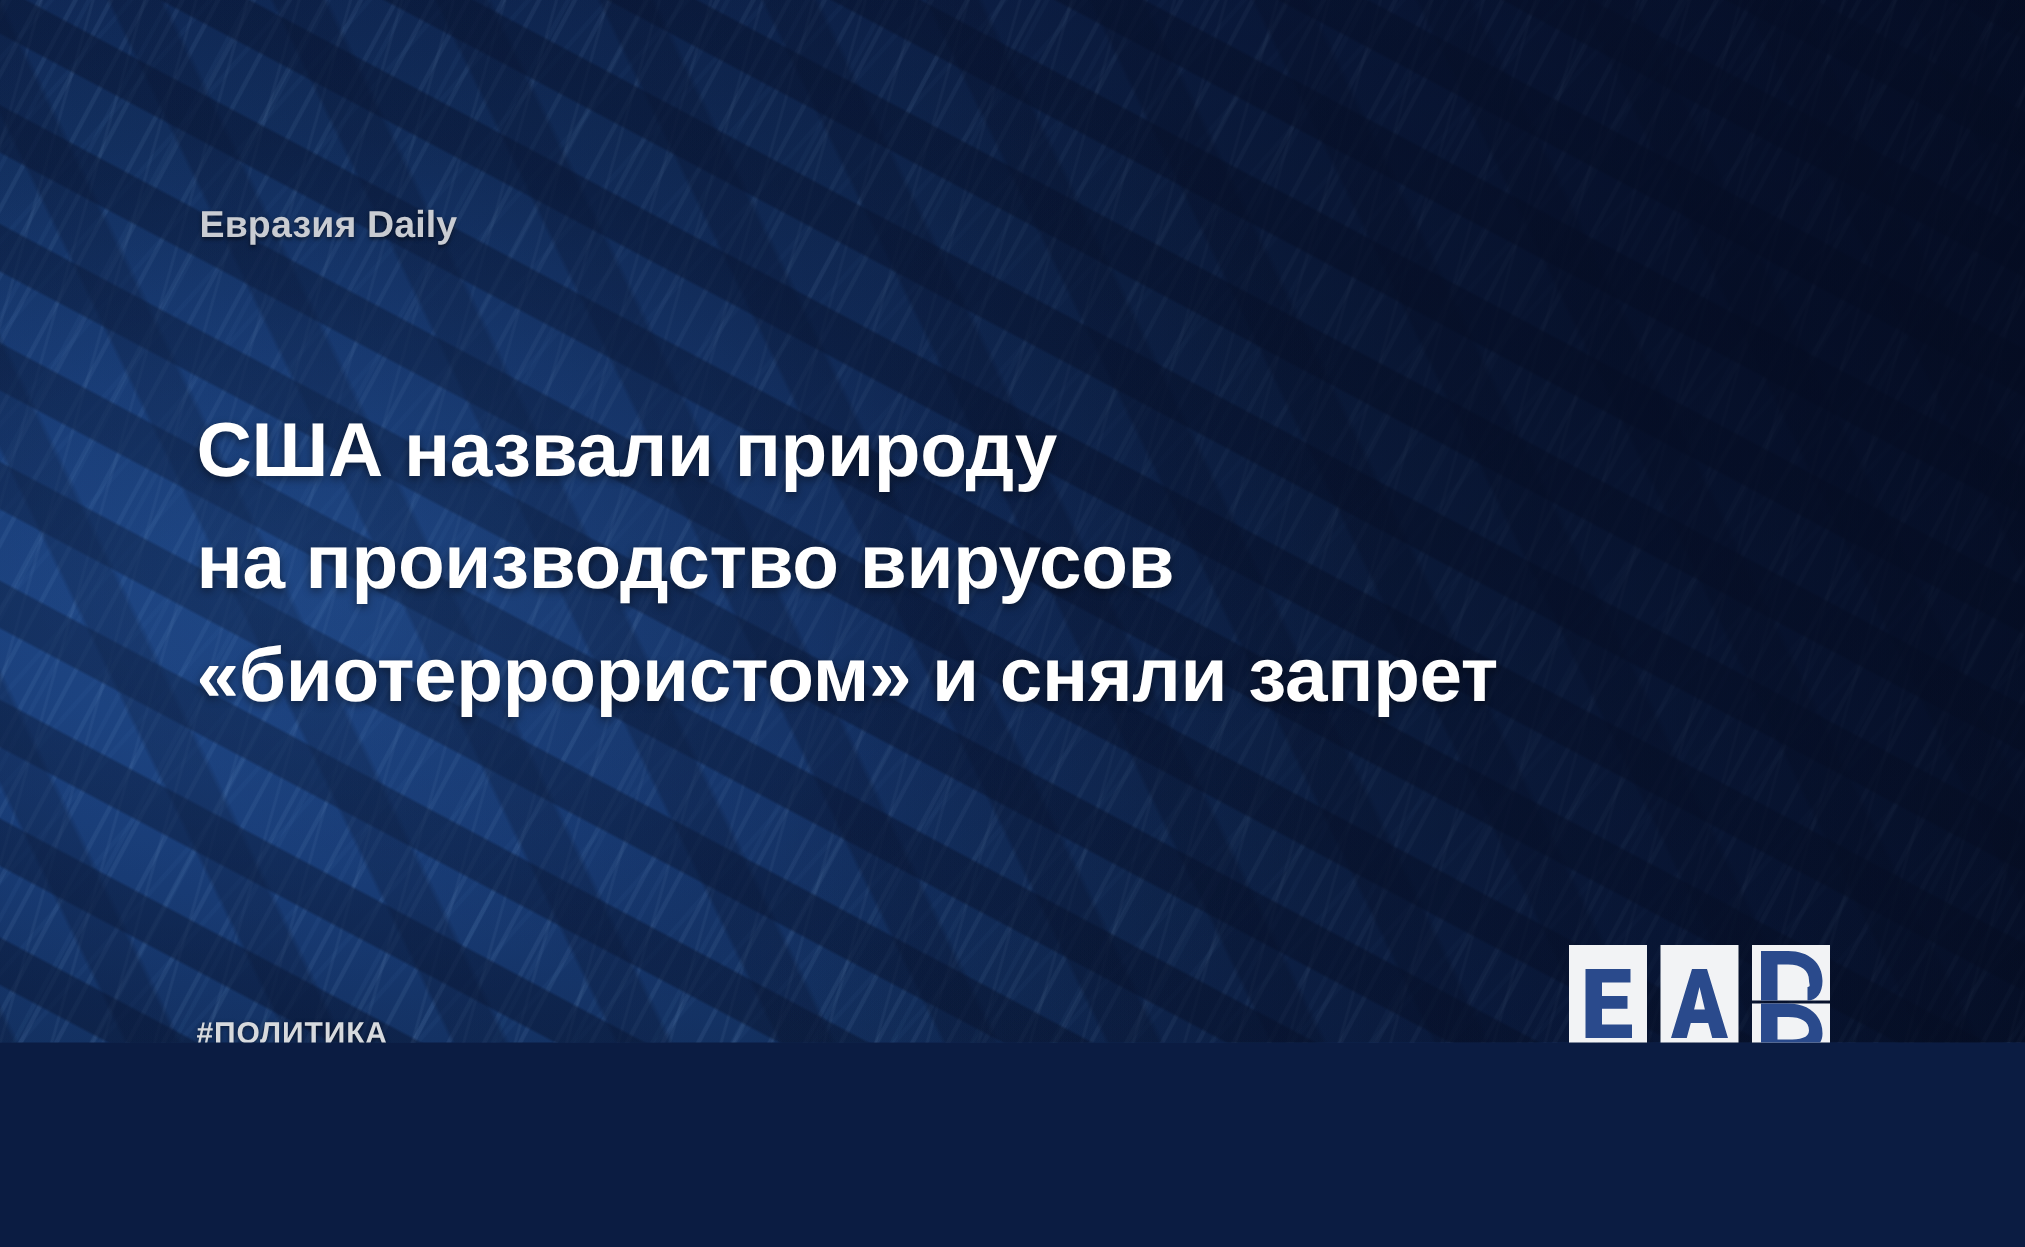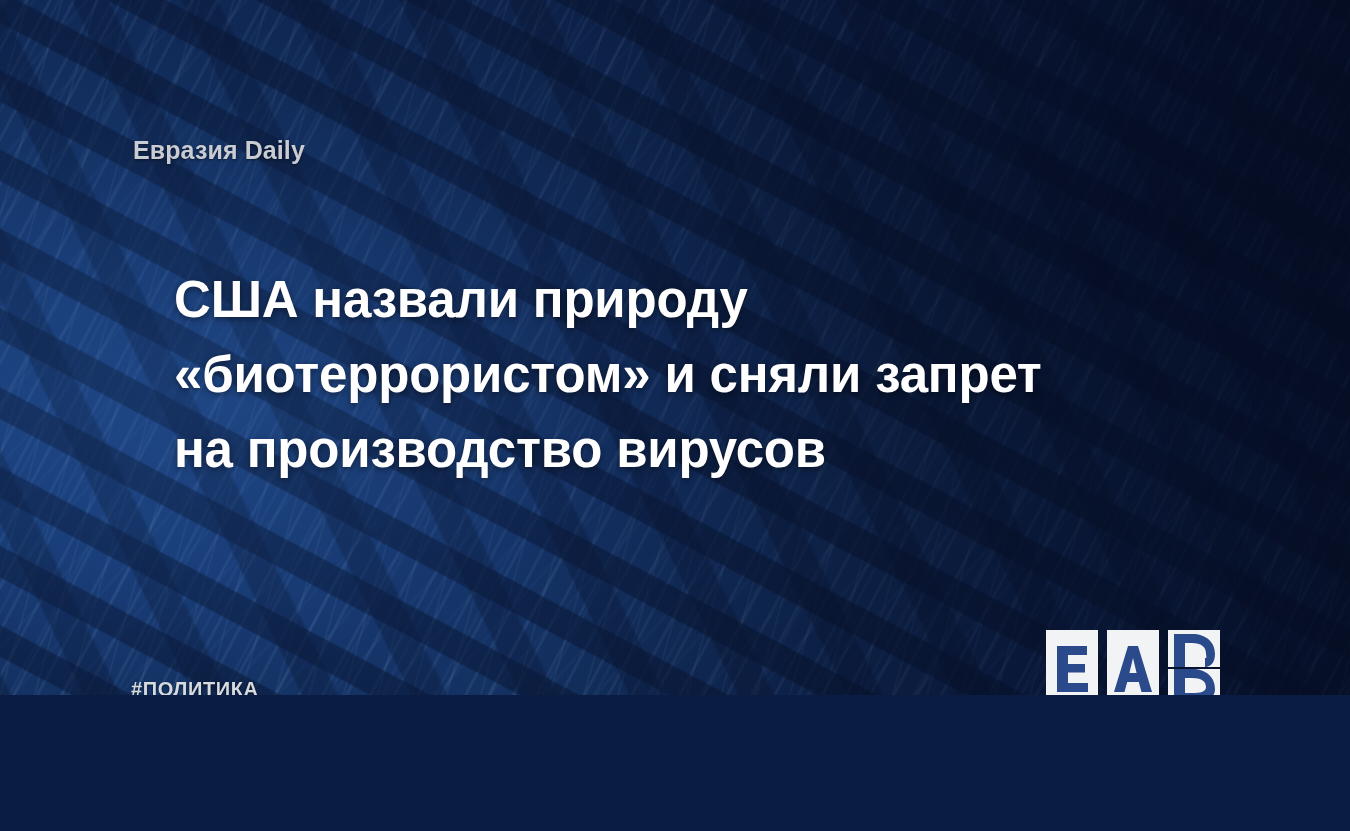--- a/index.html
+++ b/index.html
@@ -86,21 +86,20 @@
 
   .headline {
     position:absolute; left:131px; top:262px;
     width:1000px;
     font-size:51px;
     font-weight:700;
     line-height:75px;
     color:#ffffff;
     letter-spacing:-0.2px;
     text-shadow:0 2px 6px rgba(0,0,0,.45);
-    margin-left:43px;
   }
   .headline .hl-line { display:block; white-space:nowrap; }
 
   .hashtag {
     position:absolute; left:131px; top:678px;
     font-size:20px; font-weight:700;
     letter-spacing:.6px;
     color:#d7dade;
     text-shadow:0 1px 3px rgba(0,0,0,.5);
     white-space:nowrap;
@@ -139,22 +138,22 @@
   <div class="streaks mask1"></div>
   <div class="streaks mask2"></div>
   <div class="vignette"></div>
 
   <div class="content">
 
     <div class="brand">Евразия Daily</div>
 
     <div class="headline">
       <span class="hl-line">США назвали природу</span>
+      <span class="hl-line">на производство вирусов</span>
       <span class="hl-line">«биотеррористом» и сняли запрет</span>
-      <span class="hl-line">на производство вирусов</span>
     </div>
 
     <div class="hashtag">#ПОЛИТИКА</div>
 
     <div class="ea-logo">
 
       <div class="tile tile-e">
         <svg width="34" height="48" viewBox="0 0 34 48">
           <path d="M2 2 H32 V11 H13 V20 H30 V28.5 H13 V39 H33 V48 H2 Z" fill="#2a4a8c"></path>
         </svg>

